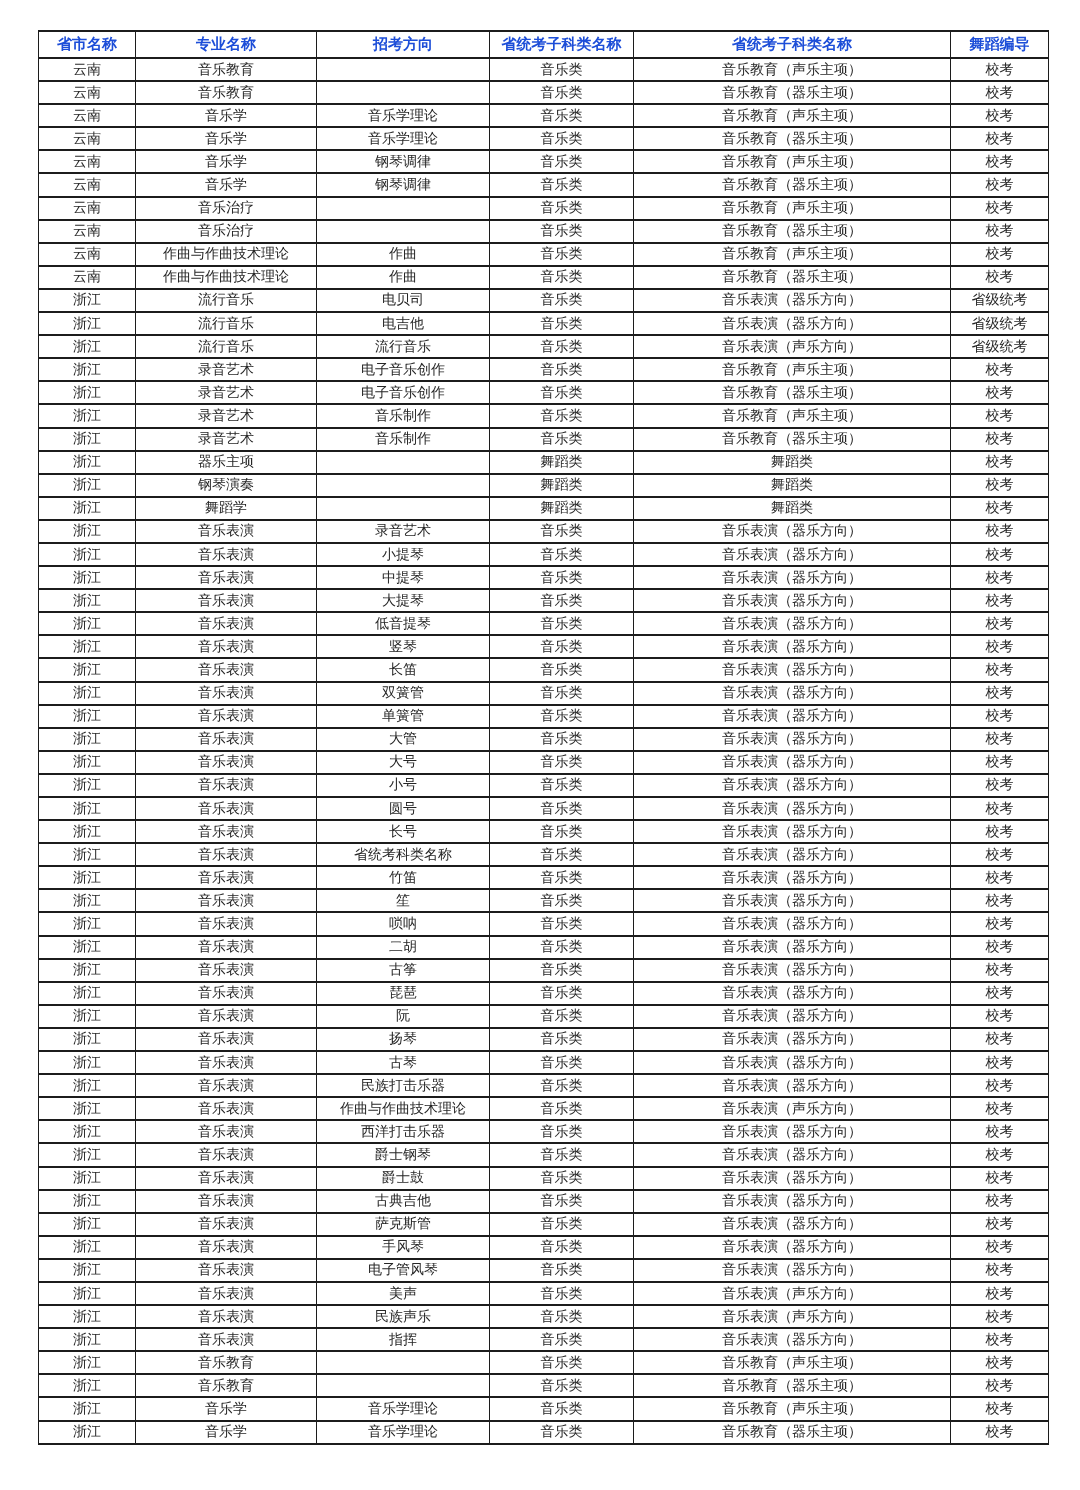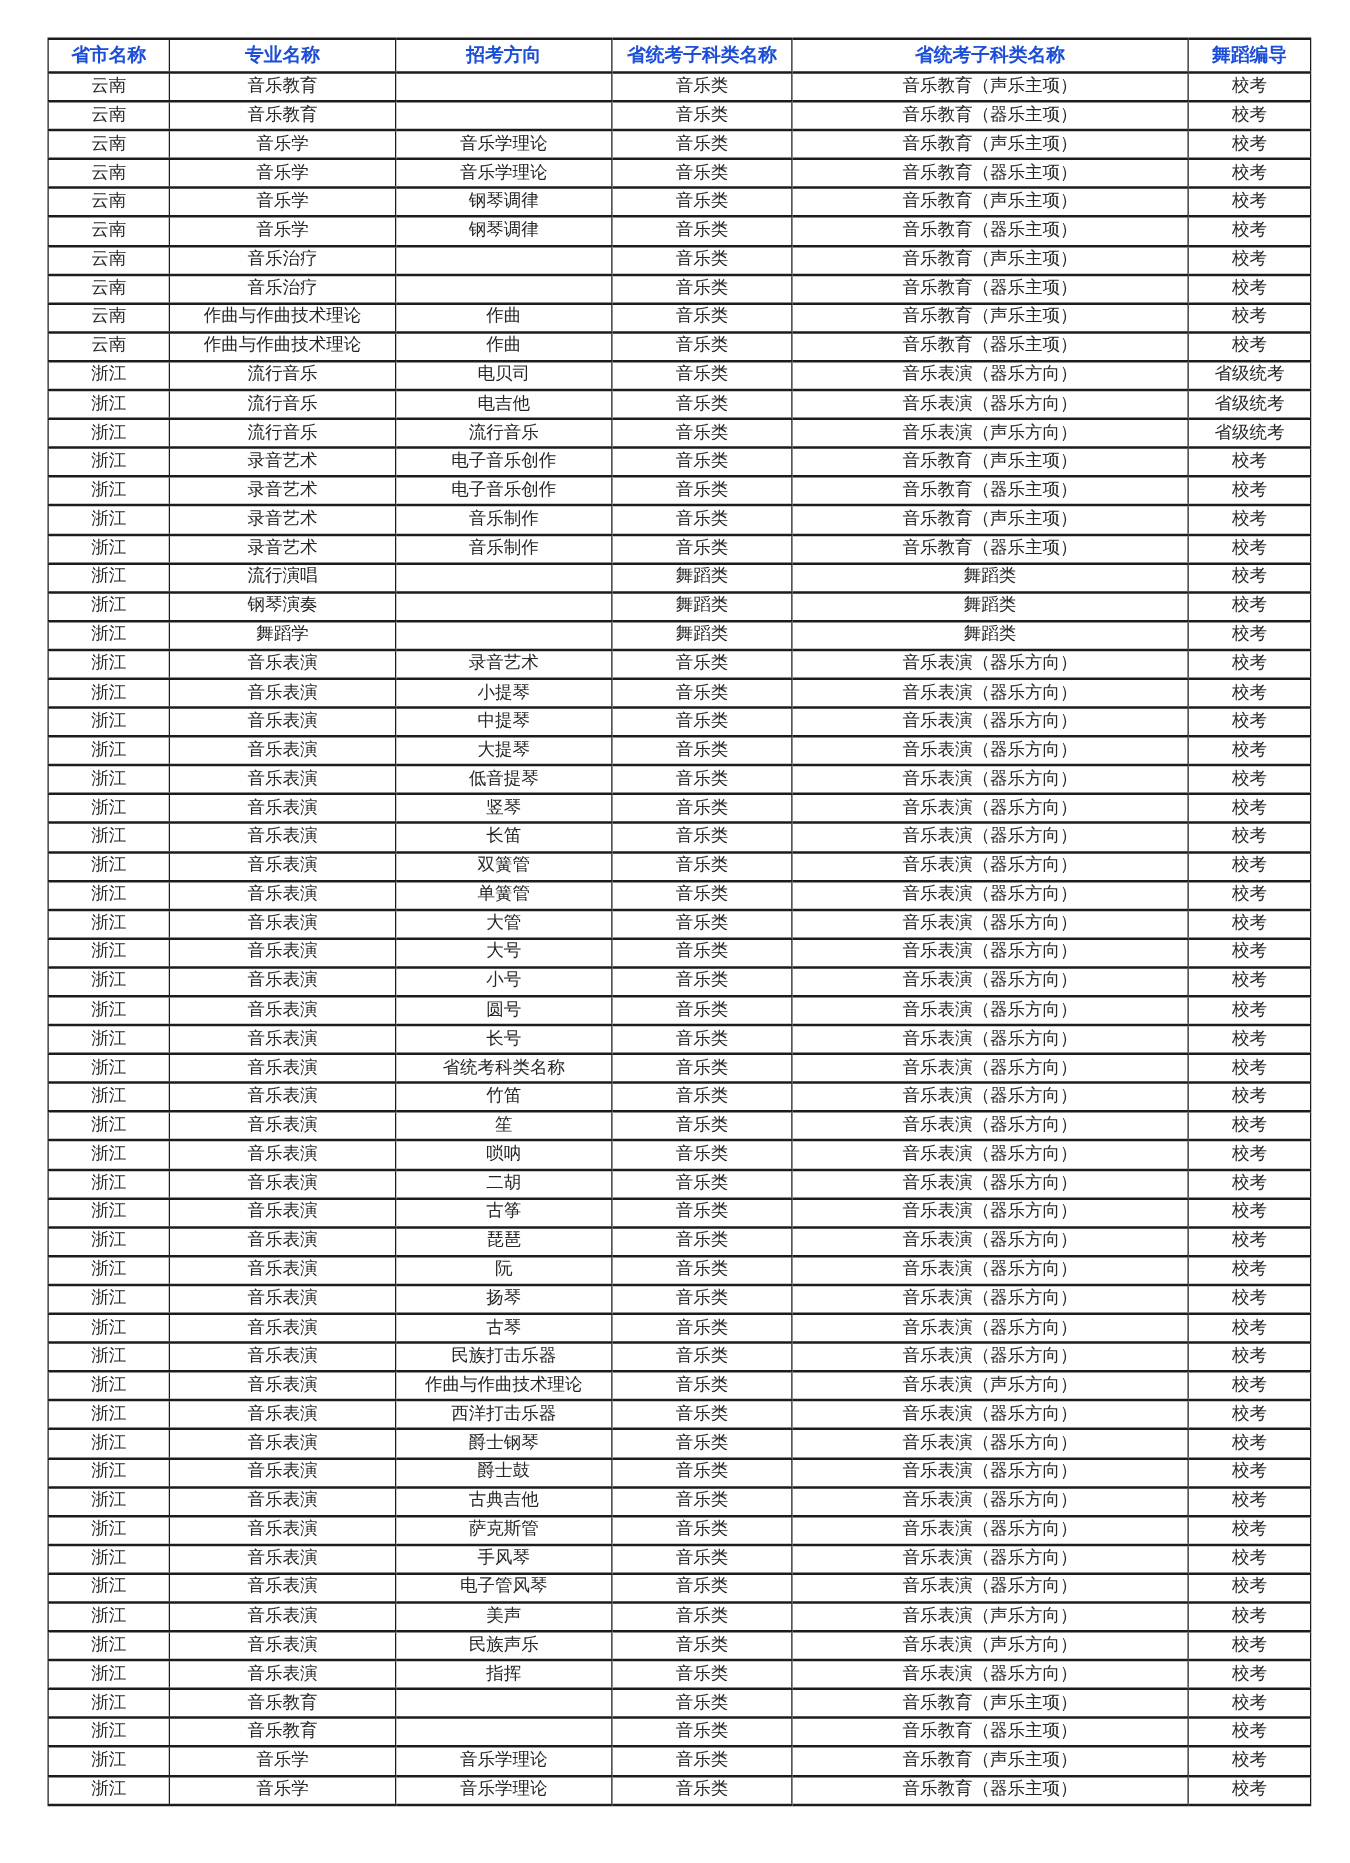--- a/index.html
+++ b/index.html
@@ -202,21 +202,21 @@
         <tr>
           <td>浙江</td>
           <td>录音艺术</td>
           <td>音乐制作</td>
           <td>音乐类</td>
           <td>音乐教育（器乐主项）</td>
           <td>校考</td>
         </tr>
         <tr>
           <td>浙江</td>
-          <td>流行演唱</td>
+          <td>器乐主项</td>
           <td></td>
           <td>舞蹈类</td>
           <td>舞蹈类</td>
           <td>校考</td>
         </tr>
         <tr>
           <td>浙江</td>
           <td>钢琴演奏</td>
           <td></td>
           <td>舞蹈类</td>

